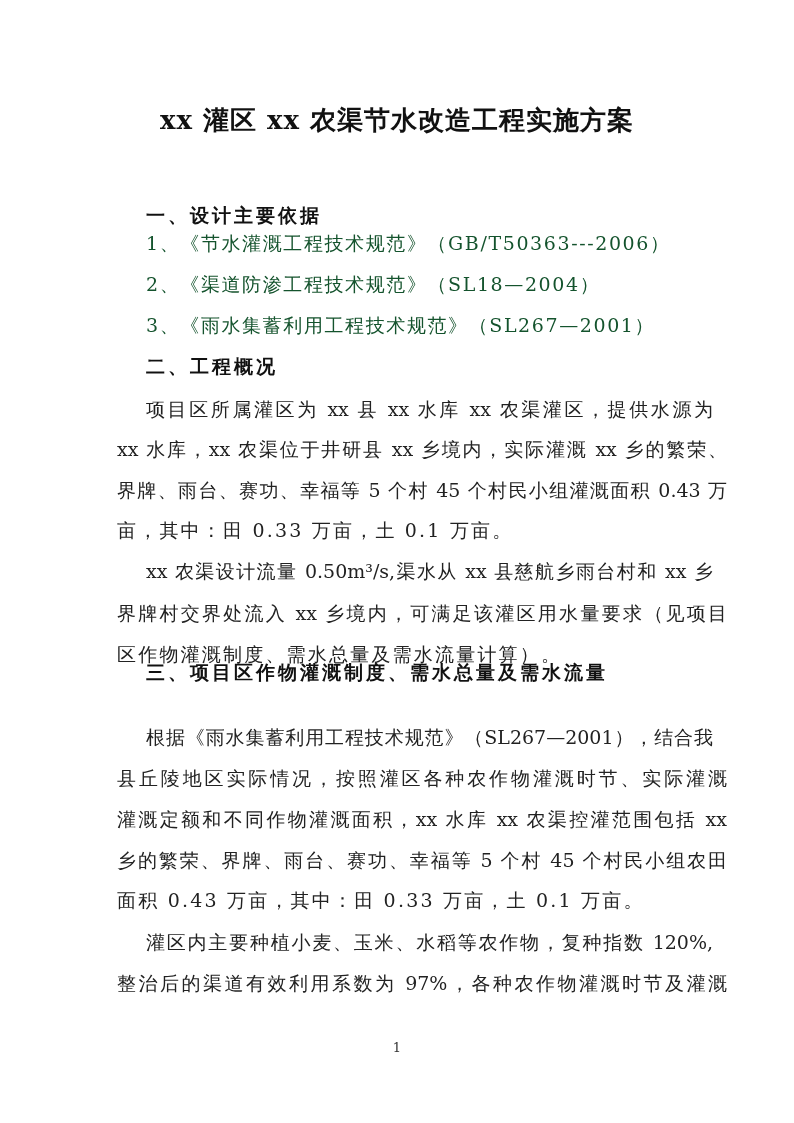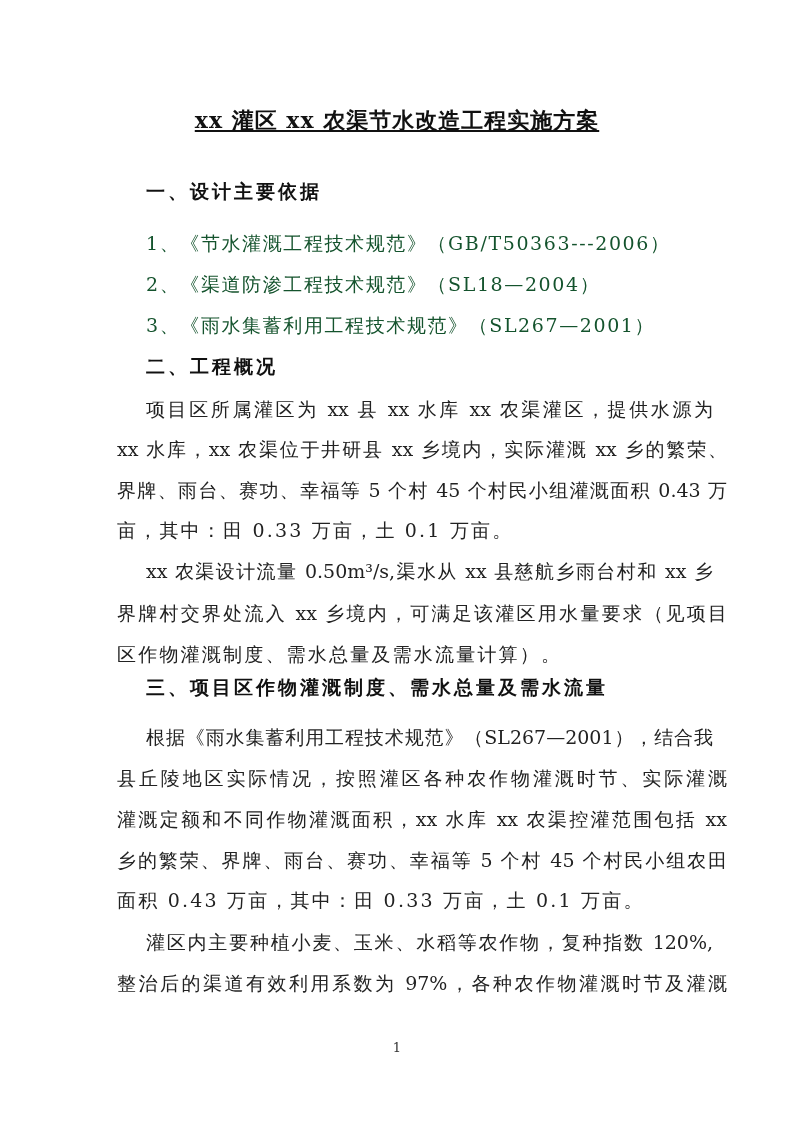--- a/index.html
+++ b/index.html
@@ -14,26 +14,25 @@
       overflow: hidden;
       font-family: "DejaVu Serif", "Liberation Serif", serif;
       color: #1a1a1a;
     }
     .page-title {
       position: absolute;
       left: 0;
       width: 794px;
       top: 100px;
       text-align: center;
-      font-size: 22px;
+      font-size: 26px;
       font-weight: bold;
       line-height: 40px;
       letter-spacing: 1px;
       color: #111;
-      text-decoration: underline;
     }
     .line {
       position: absolute;
       left: 117px;
       width: 610px;
       font-size: 19px;
       line-height: 41px;
       height: 41px;
       white-space: nowrap;
       letter-spacing: 2.2px;
@@ -80,37 +79,37 @@
       color: #333;
     }
   </style>
 </head>
 <body>
 
 <div>
 
   <div class="page-title">xx 灌区 xx 农渠节水改造工程实施方案</div>
 
-  <div class="heading" style="top:171px;">一、设计主要依据</div>
+  <div class="heading" style="top:195px;">一、设计主要依据</div>
   <div class="list-item" style="top:223px;">1、《节水灌溉工程技术规范》（GB/T50363---2006）</div>
   <div class="list-item" style="top:264px;">2、《渠道防渗工程技术规范》（SL18—2004）</div>
   <div class="list-item" style="top:305px;">3、《雨水集蓄利用工程技术规范》（SL267—2001）</div>
 
   <div class="heading" style="top:346px;">二、工程概况</div>
 
   <div class="line justify indent" style="top:389px;">项目区所属灌区为 xx 县 xx 水库 xx 农渠灌区，提供水源为</div>
   <div class="line justify" style="top:429px;">xx 水库，xx 农渠位于井研县 xx 乡境内，实际灌溉 xx 乡的繁荣、</div>
   <div class="line justify" style="top:470px;">界牌、雨台、赛功、幸福等 5 个村 45 个村民小组灌溉面积 0.43 万</div>
   <div class="line" style="top:510px;">亩，其中：田 0.33 万亩，土 0.1 万亩。</div>
 
   <div class="line justify indent" style="top:551px;">xx 农渠设计流量 0.50m³/s,渠水从 xx 县慈航乡雨台村和 xx 乡</div>
   <div class="line justify" style="top:593px;">界牌村交界处流入 xx 乡境内，可满足该灌区用水量要求（见项目</div>
   <div class="line" style="top:634px;">区作物灌溉制度、需水总量及需水流量计算）。</div>
 
-  <div class="heading" style="top:667px;">三、项目区作物灌溉制度、需水总量及需水流量</div>
+  <div class="heading" style="top:652px;">三、项目区作物灌溉制度、需水总量及需水流量</div>
 
   <div class="line justify indent" style="top:717px;">根据《雨水集蓄利用工程技术规范》（SL267—2001），结合我</div>
   <div class="line justify" style="top:758px;">县丘陵地区实际情况，按照灌区各种农作物灌溉时节、实际灌溉</div>
   <div class="line justify" style="top:799px;">灌溉定额和不同作物灌溉面积，xx 水库 xx 农渠控灌范围包括 xx</div>
   <div class="line justify" style="top:840px;">乡的繁荣、界牌、雨台、赛功、幸福等 5 个村 45 个村民小组农田</div>
   <div class="line" style="top:880px;">面积 0.43 万亩，其中：田 0.33 万亩，土 0.1 万亩。</div>
 
   <div class="line justify indent" style="top:922px;">灌区内主要种植小麦、玉米、水稻等农作物，复种指数 120%,</div>
   <div class="line justify" style="top:963px;">整治后的渠道有效利用系数为 97%，各种农作物灌溉时节及灌溉</div>
 

